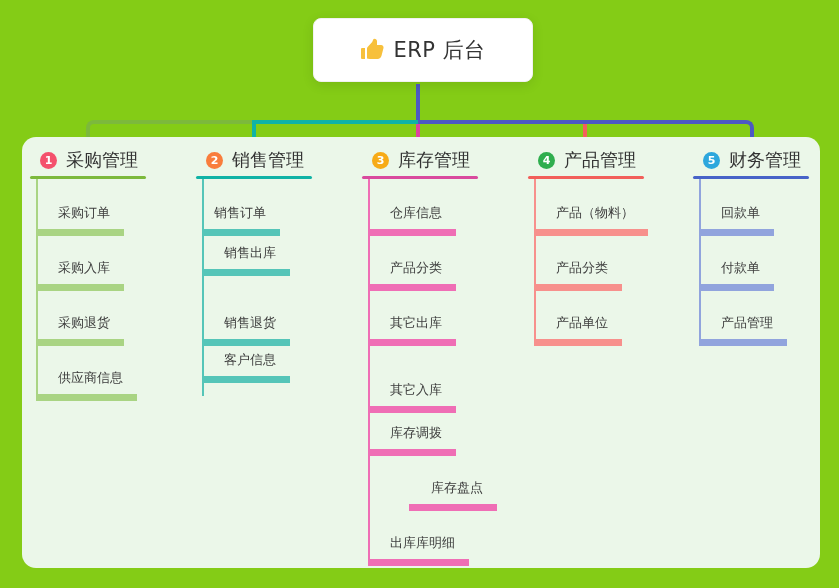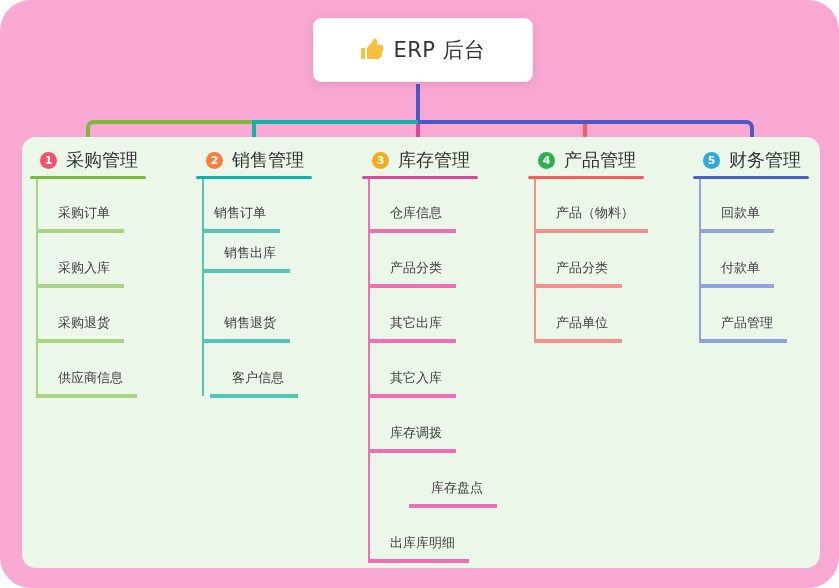--- a/index.html
+++ b/index.html
@@ -1,17 +1,17 @@
 <!DOCTYPE html>
 <html><head>
 <meta charset="utf-8">
 <style>
   html,body{margin:0;padding:0;background:#ffffff;}
   body{font-family:"DejaVu Sans","Liberation Sans",sans-serif;}
-  #canvas{position:relative;width:839px;height:588px;background:#f9a8d4;overflow:hidden;border-radius:31px;}
+  #canvas{position:relative;width:839px;height:588px;background:#84cc16;overflow:hidden;}
 
   
   .root-node{position:absolute;left:313px;top:18px;width:220px;height:64px;background:#ffffff;
     border:1px solid #f1f1f1;border-radius:8px;box-shadow:0 3px 12px rgba(0,0,0,.10);
     display:flex;align-items:center;justify-content:center;gap:9px;box-sizing:border-box;}
   .root-title{font-size:21px;color:#333;letter-spacing:.5px;}
   .thumb-icon{width:24px;height:24px;display:inline-flex;}
 
   
   .line{position:absolute;}
@@ -31,21 +31,21 @@
   
   .branch{position:absolute;top:0;width:150px;height:588px;}
   .branch-header{position:absolute;top:148px;left:0;display:flex;align-items:center;gap:9px;
     padding-left:10px;white-space:nowrap;cursor:pointer;}
   .badge{width:17px;height:17px;border-radius:50%;color:#fff;font-size:11px;font-weight:bold;
     line-height:17px;text-align:center;flex:0 0 17px;}
   .branch-label{font-size:18px;color:#333;}
   .branch-underline{position:absolute;top:176px;left:0;width:116px;height:3px;border-radius:2px;}
   .child-vline{position:absolute;top:179px;left:6px;width:2px;}
   .child{position:absolute;left:6px;white-space:nowrap;font-size:13px;color:#3d3d3d;
-    line-height:18px;padding:0 14px 7px 22px;border-bottom:4px solid #f9a8d4;cursor:pointer;}
+    line-height:18px;padding:0 14px 7px 22px;border-bottom:7px solid #f9a8d4;cursor:pointer;}
 </style>
 </head>
 <body>
 
 <div id="canvas">
 
   <div class="line root-line" style="background-color: rgb(77, 89, 195);"></div>
   <div class="line corner-left" style="border-top-color: rgb(124, 185, 60); border-left-color: rgb(124, 185, 60);"></div>
   <div class="line seg-mid" style="border-top-color: rgb(16, 179, 166); border-left-color: rgb(16, 179, 166);"></div>
   <div class="line corner-right" style="border-top-color: rgb(77, 89, 195); border-right-color: rgb(77, 89, 195);"></div>
@@ -79,34 +79,34 @@
   <div class="branch" style="left:196px">
     <div class="branch-header">
       <span class="badge" style="background-color: rgb(249, 125, 60);">2</span>
       <span class="branch-label">销售管理</span>
     </div>
     <div class="branch-underline" style="background-color: rgb(16, 179, 166);"></div>
     <div class="child-vline" style="height: 217px; background-color: rgb(85, 197, 184);"></div>
     <div class="child" style="top: 204px; border-bottom-color: rgb(85, 197, 184); padding-left: 12px;">销售订单</div>
     <div class="child" style="top: 244px; border-bottom-color: rgb(85, 197, 184);">销售出库</div>
     <div class="child" style="top: 314px; border-bottom-color: rgb(85, 197, 184);">销售退货</div>
-    <div class="child" style="top: 369px; border-bottom-color: rgb(85, 197, 184); margin-left: 8px;">客户信息</div>
+    <div class="child" style="top: 351px; border-bottom-color: rgb(85, 197, 184);">客户信息</div>
   </div>
 
   <div class="branch" style="left:362px">
     <div class="branch-header">
       <span class="badge" style="background-color: rgb(247, 171, 23);">3</span>
       <span class="branch-label">库存管理</span>
     </div>
     <div class="branch-underline" style="background-color: rgb(217, 74, 158);"></div>
     <div class="child-vline" style="height: 382px; background-color: rgb(239, 110, 181);"></div>
     <div class="child" style="top: 204px; border-bottom-color: rgb(239, 110, 181);">仓库信息</div>
     <div class="child" style="top: 259px; border-bottom-color: rgb(239, 110, 181);">产品分类</div>
     <div class="child" style="top: 314px; border-bottom-color: rgb(239, 110, 181);">其它出库</div>
-    <div class="child" style="top: 369px; border-bottom-color: rgb(239, 110, 181);">其它入库</div>
+    <div class="child" style="top: 381px; border-bottom-color: rgb(239, 110, 181);">其它入库</div>
     <div class="child" style="top: 424px; border-bottom-color: rgb(239, 110, 181);">库存调拨</div>
     <div class="child" style="top: 479px; border-bottom-color: rgb(239, 110, 181); margin-left: 41px;">库存盘点</div>
     <div class="child" style="top: 534px; border-bottom-color: rgb(239, 110, 181);">出库库明细</div>
   </div>
 
   <div class="branch" style="left:528px">
     <div class="branch-header">
       <span class="badge" style="background-color: rgb(47, 174, 78);">4</span>
       <span class="branch-label">产品管理</span>
     </div>

